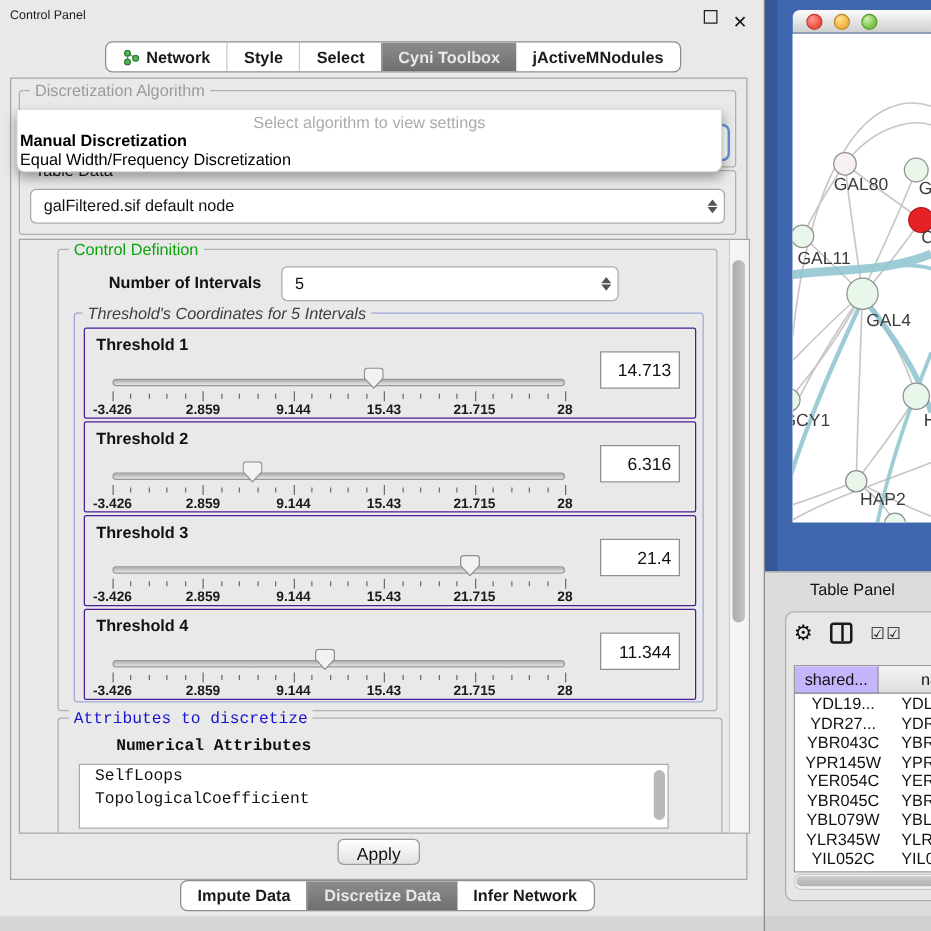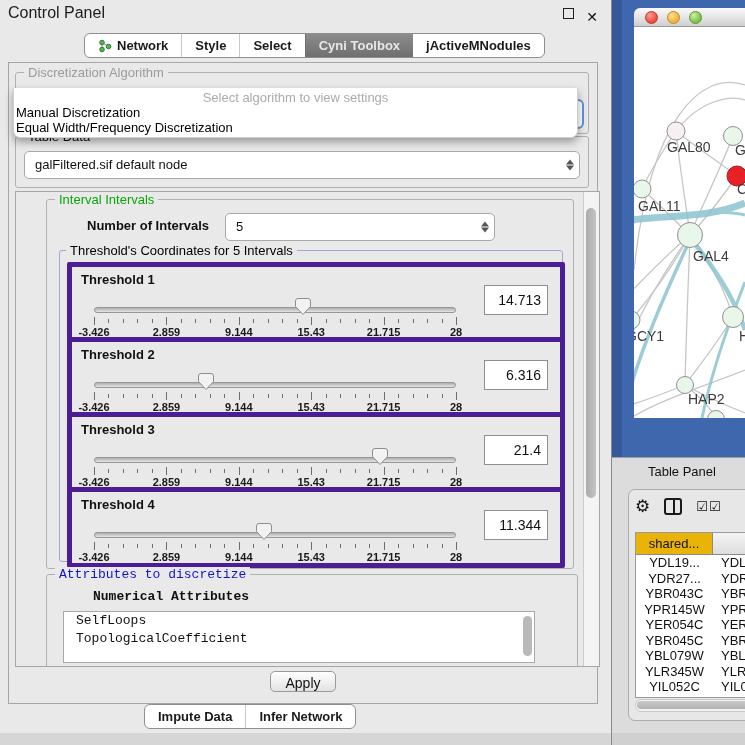--- a/index.html
+++ b/index.html
@@ -2,21 +2,21 @@
 <html><head>
 <meta charset="utf-8">
 <style>
   html,body{margin:0;padding:0;}
   body{font-family:"Liberation Sans","DejaVu Sans",sans-serif;background:#E9E9E9;}
   #stage{position:relative;width:745px;height:745px;overflow:hidden;background:#E9E9E9;font-size:13px;color:#111;}
 
   
   #ctrl{position:absolute;left:0;top:0;width:612px;height:745px;background:#E9E9E9;}
   #titlebar{position:absolute;left:0;top:0;width:100%;height:26px;line-height:26px;}
-  #titlebar .t{padding-left:8px;font-size:16px;color:#1c1c1c;}
+  #titlebar .t{padding-left:8px;font-size:10px;color:#1c1c1c;}
   .float-ic{position:absolute;right:38px;top:8px;width:9px;height:9px;border:1.5px solid #222;background:transparent;}
   .close-ic{position:absolute;right:14px;top:4px;font-size:14px;font-weight:bold;color:#111;}
 
   .tabpill{position:absolute;display:flex;background:#fff;border:1px solid #8E8E8E;border-radius:6px;overflow:hidden;height:23px;line-height:23px;}
   .tabpill .seg{padding:0 13px;font-weight:bold;color:#1a1a1a;white-space:nowrap;border-left:1px solid #C9C9C9;display:flex;align-items:center;gap:5px;cursor:default;}
   .tabpill .seg:first-child{border-left:none;}
   .tabpill .seg.sel{background:linear-gradient(#8C8C8C,#6F6F6F);color:#E8E8E8;border-left:1px solid #6F6F6F;}
   .tabpill .seg.sel + .seg{border-left:none;}
   #toptabs{left:84px;top:33px;}
   #bottabs{left:144px;top:704px;}
@@ -37,37 +37,37 @@
   #tdgroup{left:6px;top:73px;width:572px;height:50px;}
   #tdgroup .gtitle{color:#111;}
   .combobox{position:absolute;background:#fff;border:1px solid #A9A9A9;border-radius:5px;height:26px;line-height:26px;}
   .combobox .cval{padding-left:10px;font-size:13px;color:#111;}
   #tdcombo{left:8px;top:14px;right:8px;}
 
   
   #overlay{position:absolute;left:13px;top:88px;width:563px;height:49px;background:#fff;border:1px solid #CFCFCF;border-top:none;border-radius:0 0 7px 7px;box-shadow:0 4px 9px rgba(0,0,0,.35);z-index:50;}
   #overlay .hint{height:15px;line-height:15px;text-align:center;color:#ABABAB;font-size:13px;padding-top:2px;}
   #overlay .opt{height:15px;line-height:15px;padding-left:2px;font-size:13px;color:#000;white-space:nowrap;}
-  #overlay .opt.b{font-weight:normal;}
+  #overlay .opt.b{font-weight:bold;}
 
   
   #settings{position:absolute;left:6px;top:128px;width:583px;height:474px;border:1px solid #A6A6A6;background:#E9E9E9;overflow:hidden;}
   #vsb{position:absolute;right:0;top:0;width:15px;height:100%;background:#F4F4F4;border-left:1px solid #CDCDCD;}
   #vsb .thumb{position:absolute;left:2px;top:16px;width:10px;height:290px;background:linear-gradient(90deg,#ACACAC,#C4C4C4);border-radius:6px;}
 
   #intgroup{left:30px;top:7px;width:526px;height:368px;}
   #intgroup > .gtitle{color:#09A509;}
   .boldlbl{font-weight:bold;color:#111;font-size:13px;}
   #noi-lbl{position:absolute;left:40px;top:18px;}
   #noicombo{left:178px;top:13px;width:268px;}
 
   #thrgroup{position:absolute;left:12px;top:50px;width:502px;height:310px;border:1px solid #A9B0FF;border-color:#9FA6D8;border-radius:3px;}
-  #thrgroup > .gtitle{position:absolute;top:-8px;left:6px;background:#E9E9E9;padding:0 4px;color:#000000;font-size:13px;}
-
-  .thblock{position:absolute;left:7px;width:488px;height:71px;border:5px solid #4c1d95;border-radius:2px;background:#E9E9E9;}
+  #thrgroup > .gtitle{position:absolute;top:-8px;left:6px;background:#E9E9E9;padding:0 4px;color:#404040;font-size:13px;font-style:italic;}
+
+  .thblock{position:absolute;left:7px;width:488px;height:71px;border:1px solid #4c1d95;border-radius:2px;background:#E9E9E9;}
   .thblock .ttl{position:absolute;left:9px;top:5px;font-weight:bold;font-size:13px;}
   .sliderzone{position:absolute;left:22px;top:36px;width:362px;height:32px;text-align:center;}
   .track{position:absolute;left:0;right:0;top:4px;height:4px;background:linear-gradient(#ADADAD,#E6E6E6);border:1px solid #979797;border-radius:3px;}
   .handle{position:absolute;top:-5px;width:16px;height:17px;margin-left:-8px;}
   .tickrow{position:absolute;left:0;right:0;top:14px;height:8px;}
   .tickrow span{position:absolute;top:0;width:1px;background:#6E6E6E;}
   .tickrow span.minor{height:4px;top:2px;}
   .tickrow span.major{height:8px;}
   .lblrow{position:absolute;left:0;right:0;top:23px;height:12px;}
   .lblrow span{position:absolute;transform:translateX(-50%);font-size:11px;font-weight:bold;color:#1a1a1a;white-space:nowrap;}
@@ -99,21 +99,21 @@
   #tp-title{position:absolute;left:36px;top:6px;font-size:13px;color:#111;}
   #tp-inner{position:absolute;left:16px;top:31px;width:140px;height:230px;background:#E7E7E7;border:1px solid #ADADAD;border-radius:7px;}
   #tp-toolbar{position:absolute;left:6px;top:8px;display:flex;align-items:center;gap:14px;}
   .gear{font-size:17px;line-height:17px;color:#111;}
   .splitic{width:14px;height:13px;border:2px solid #1a1a1a;border-radius:3px;position:relative;}
   .splitic::after{content:"";position:absolute;left:50%;top:0;width:2px;height:100%;background:#1a1a1a;}
   .cbx{font-size:13px;line-height:13px;color:#111;letter-spacing:1px;}
   #tp-table{position:absolute;left:6px;top:42px;width:160px;bottom:22px;overflow:hidden;background:#fff;border:1px solid #9a9a9a;}
   .tp-hrow{display:flex;height:22px;}
   .tp-hcell{box-sizing:border-box;border-right:1px solid #8a8a8a;border-bottom:1px solid #8a8a8a;line-height:21px;text-align:center;font-size:13px;color:#111;}
-  .tp-hcell.c1{width:77px;background:#eab308;}
+  .tp-hcell.c1{width:67px;background:#c4b5fd;}
   .tp-hcell.c2{width:83px;background:linear-gradient(#F4F4F4,#DDDDDD);}
   .tp-row{display:flex;height:15.5px;line-height:15.5px;font-size:13px;color:#111;}
   .tp-cell{box-sizing:border-box;text-align:center;white-space:nowrap;overflow:hidden;}
   .tp-cell.c1{width:77px;}
   .tp-cell.c2{width:83px;text-align:left;padding-left:8px;}
   #tp-hsb{position:absolute;left:6px;bottom:8px;width:122px;height:11px;background:#F2F2F2;border:1px solid #C9C9C9;border-radius:6px;overflow:hidden;}
   #tp-hsb .thumb{position:absolute;left:1px;top:1px;height:8px;width:118px;background:linear-gradient(#CACACA,#B2B2B2);border-radius:5px;}
   #tp-band{position:absolute;left:0;bottom:0;width:100%;height:13px;background:#D0D0D0;}
 
   svg text{font-family:"Liberation Sans","DejaVu Sans",sans-serif;}
@@ -174,21 +174,21 @@
           <div class="stepper">
               <i class="up"></i>
               <i class="dn"></i>
             </div>
         </div>
       </div>
 
       <div id="settings">
 
         <div class="group" id="intgroup">
-          <div class="gtitle">Interval Intervals</div>
+          <div class="gtitle">Control Definition</div>
           <div class="boldlbl" id="noi-lbl">Number of Intervals</div>
           <div class="combobox" id="noicombo">
             <div class="cval">5</div>
             <div class="stepper">
                 <i class="up"></i>
                 <i class="dn"></i>
               </div>
           </div>
 
           <div id="thrgroup">
@@ -404,20 +404,23 @@
 
     <div id="overlay">
       <div class="hint">Select algorithm to view settings</div>
       <div class="opt b">Manual Discretization</div>
       <div class="opt">Equal Width/Frequency Discretization</div>
     </div>
 
     <div class="tabpill" id="bottabs">
       <div class="seg">
           <span>Impute Data</span>
+        </div>
+      <div class="seg sel">
+          <span>Discretize Data</span>
         </div>
       <div class="seg">
           <span>Infer Network</span>
         </div>
     </div>
     <div id="belowband"></div>
   </div>
 
   <div id="divline"></div>
 

